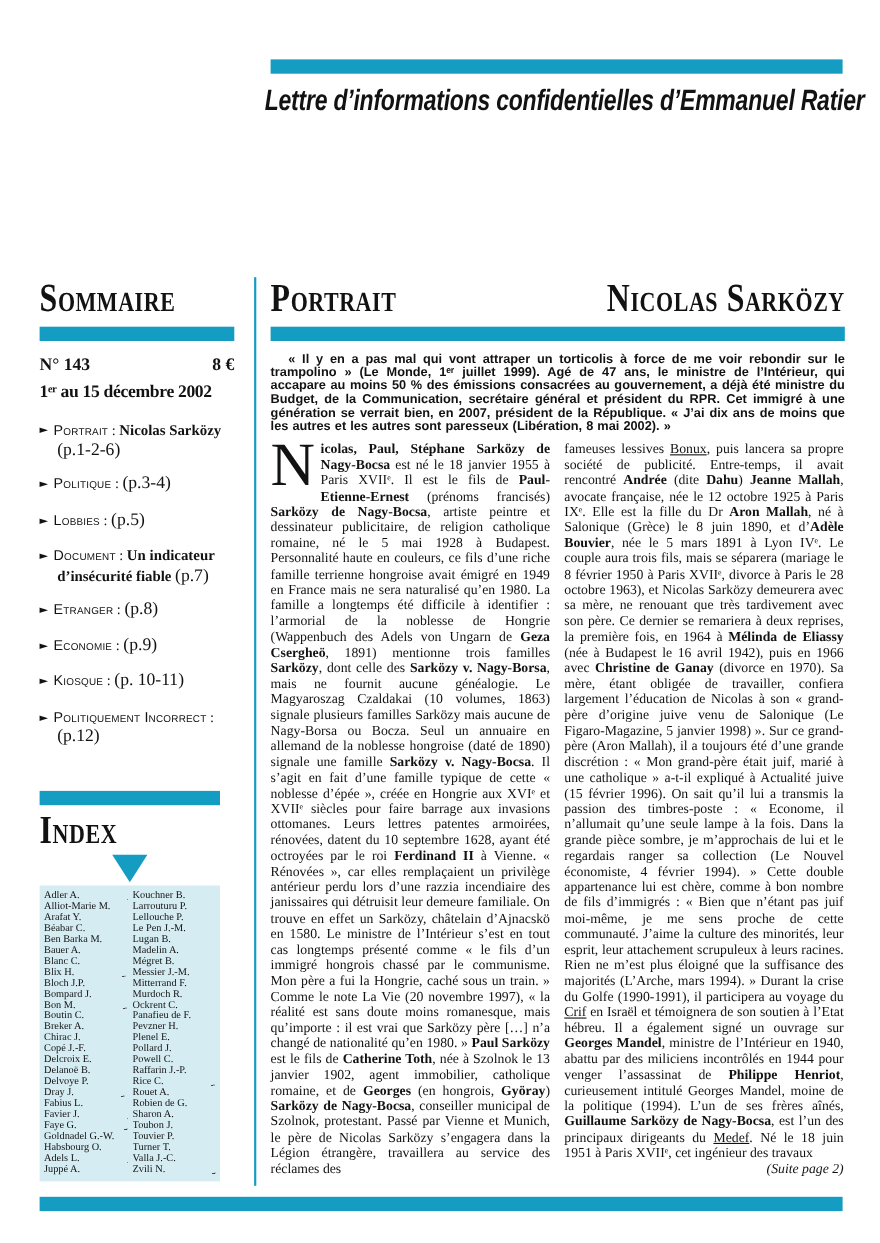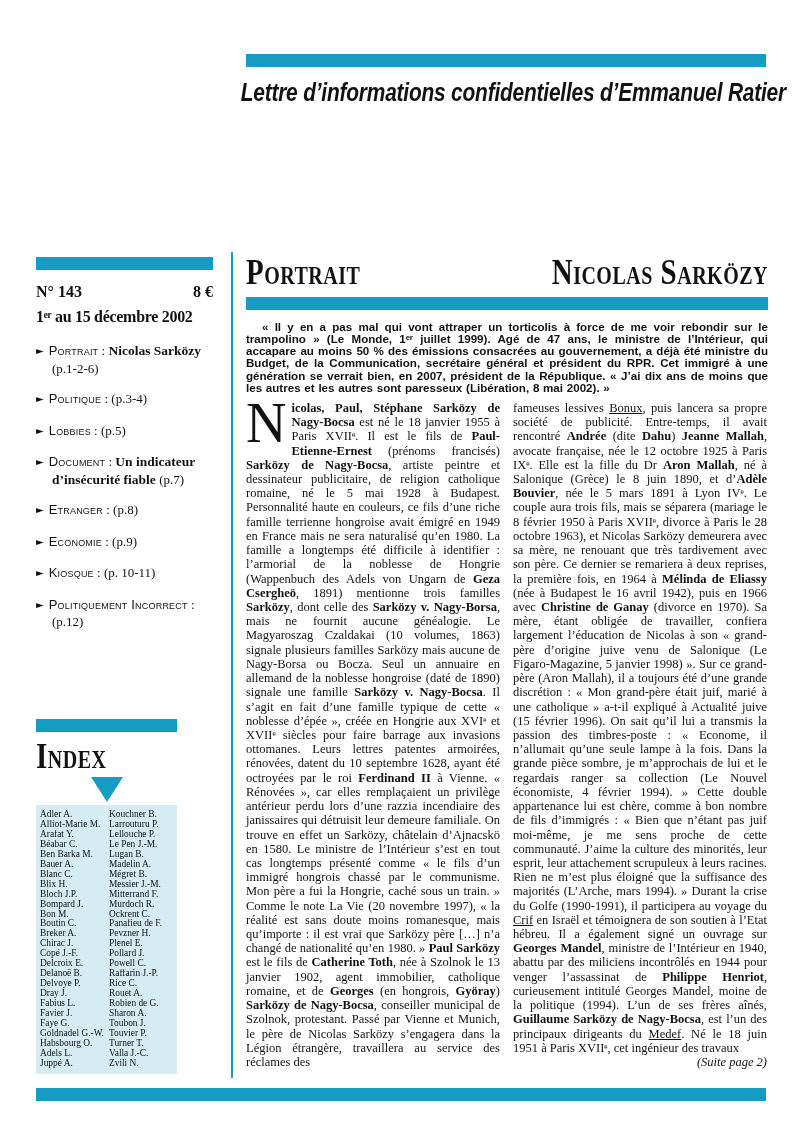--- a/index.html
+++ b/index.html
@@ -27,24 +27,24 @@
 
   
   #sidebar { position:absolute; left:36px; top:250px; width:177px; }
   .issue-row { display:flex; justify-content:space-between; font-weight:bold; font-size:16px; margin-top:13px; }
   .issue-dates { font-weight:bold; font-size:16px; margin-top:7px; letter-spacing:-0.3px; }
   .toc { margin-top:17px; }
   .toc-item { padding-left:16px; text-indent:-16px; font-size:13px; line-height:16.5px; margin-bottom:14px; }
   .toc-marker { font-family:"DejaVu Sans",sans-serif; font-size:10px; margin-right:5px; position:relative; top:-1px; }
   .toc-label { font-family:"Liberation Sans",sans-serif; font-variant:small-caps; font-size:13px; letter-spacing:0.2px; }
   .toc-title { font-weight:bold; font-size:13.5px; }
-  .toc-pages { font-size:13px; }
-
-  
-  #index-block { position:absolute; left:36px; top:719px; width:141px;text-align:right; }
+  .toc-pages { font-size:16px; }
+
+  
+  #index-block { position:absolute; left:36px; top:719px; width:164px;text-align:right; }
   #index-block .head-row { height:42px; }
   .triangle { width:0; height:0; border-left:16px solid transparent; border-right:16px solid transparent;
               border-top:25px solid var(--teal); margin:3px auto; }
   .index-box { background:var(--ixbg); padding:5px 4px; display:flex; gap:5px; }
   .index-col { flex:1; min-width:0; font-size:9.4px; line-height:9.95px; }
   .index-row { display:flex; overflow:hidden; white-space:nowrap;gap:42px; }
   .ix-dots { flex:1; border-bottom:1.2px dotted #444; margin:0 1px 2px; min-width:2px; }
 
   
   #col-divider { position:absolute; left:231px; top:252px; width:2px; height:826px; background:var(--teal); }
@@ -66,20 +66,23 @@
 <body>
 
 <div id="header">
   <div class="header-rule"></div>
   <div class="subtitle">
     <span class="subtitle-in">Lettre d’informations confidentielles d’Emmanuel Ratier</span>
   </div>
 </div>
 
 <div id="sidebar">
+  <div class="head-row">
+    <span class="sc-heading">Sommaire</span>
+  </div>
   <div class="rule"></div>
   <div class="issue-row">
     <span>N° 143</span>
     <span>8 €</span>
   </div>
   <div class="issue-dates">1ᵉʳ au 15 décembre 2002</div>
   <div class="toc">
       <div class="toc-item"><span class="toc-marker">►</span><span class="toc-label">Portrait</span> : <span class="toc-title">Nicolas Sarközy</span> <span class="toc-pages">(p.1-2-6)</span></div>
       <div class="toc-item"><span class="toc-marker">►</span><span class="toc-label">Politique</span> : <span class="toc-pages">(p.3-4)</span></div>
       <div class="toc-item"><span class="toc-marker">►</span><span class="toc-label">Lobbies</span> : <span class="toc-pages">(p.5)</span></div>

